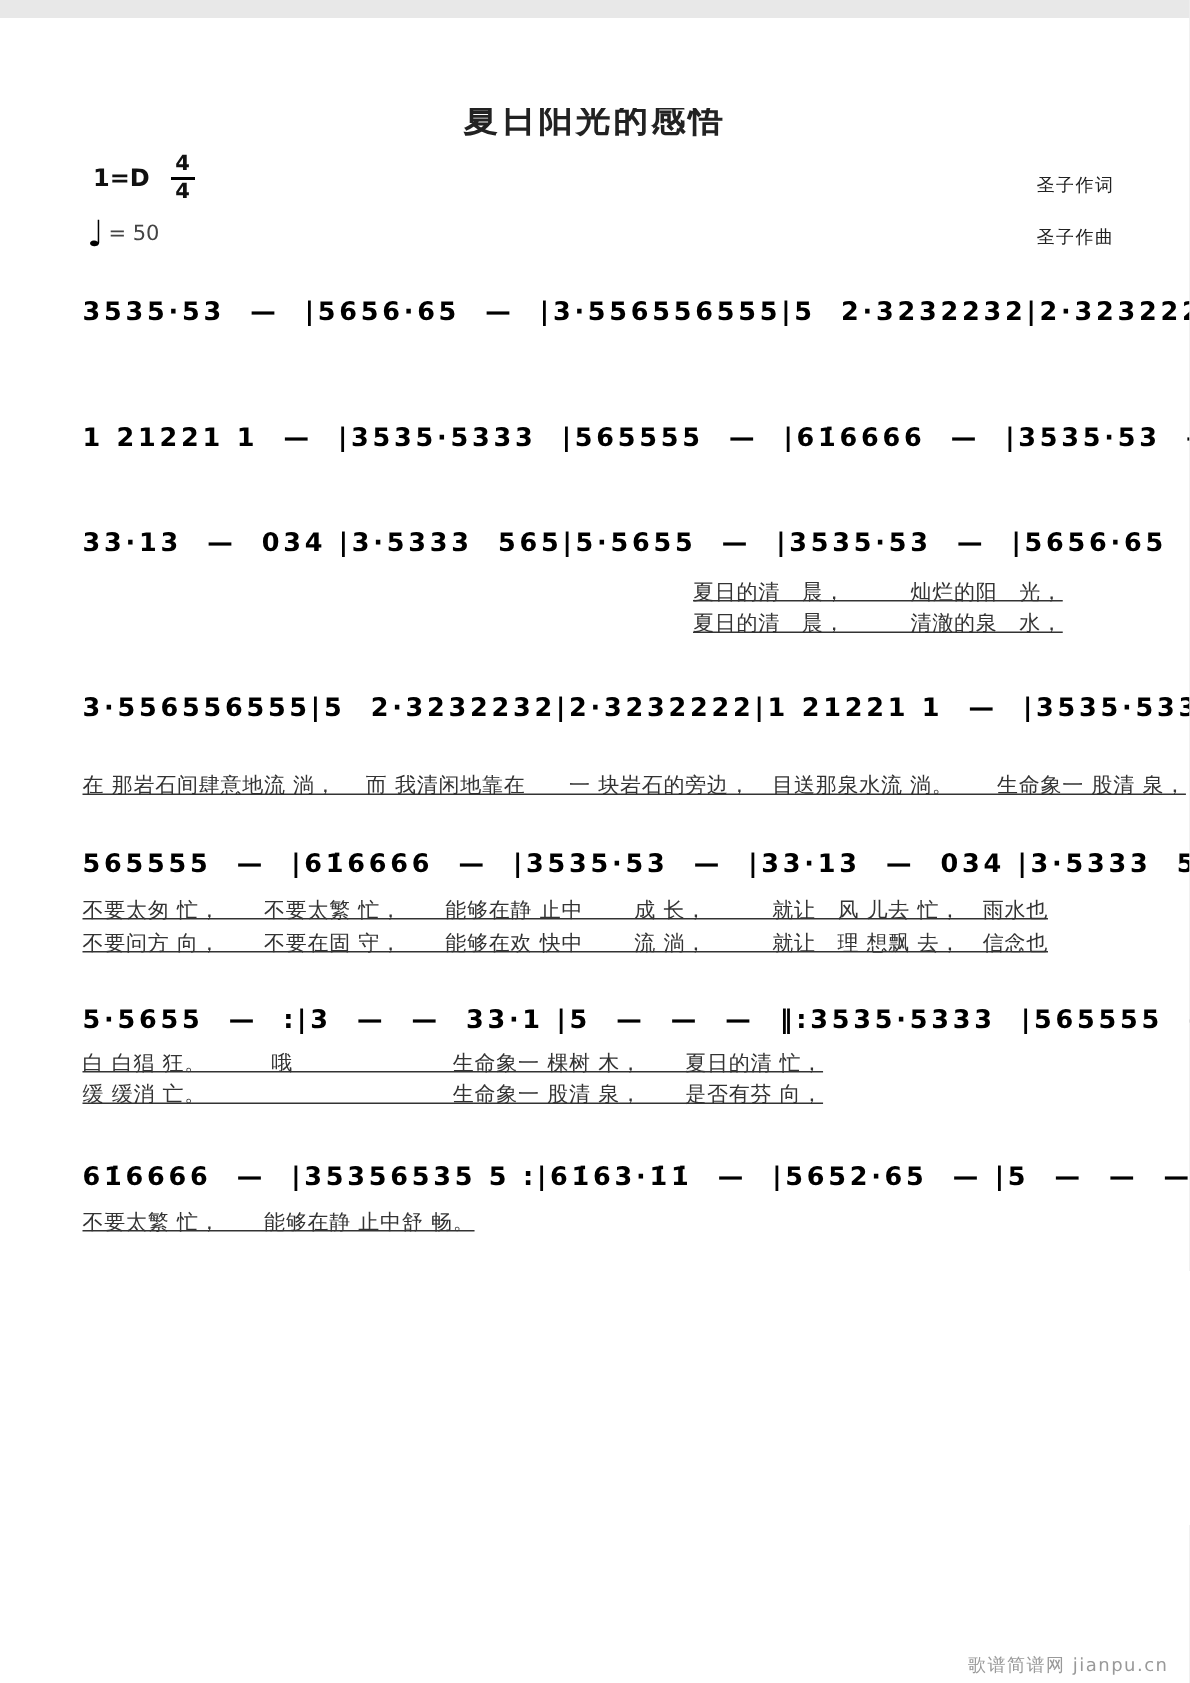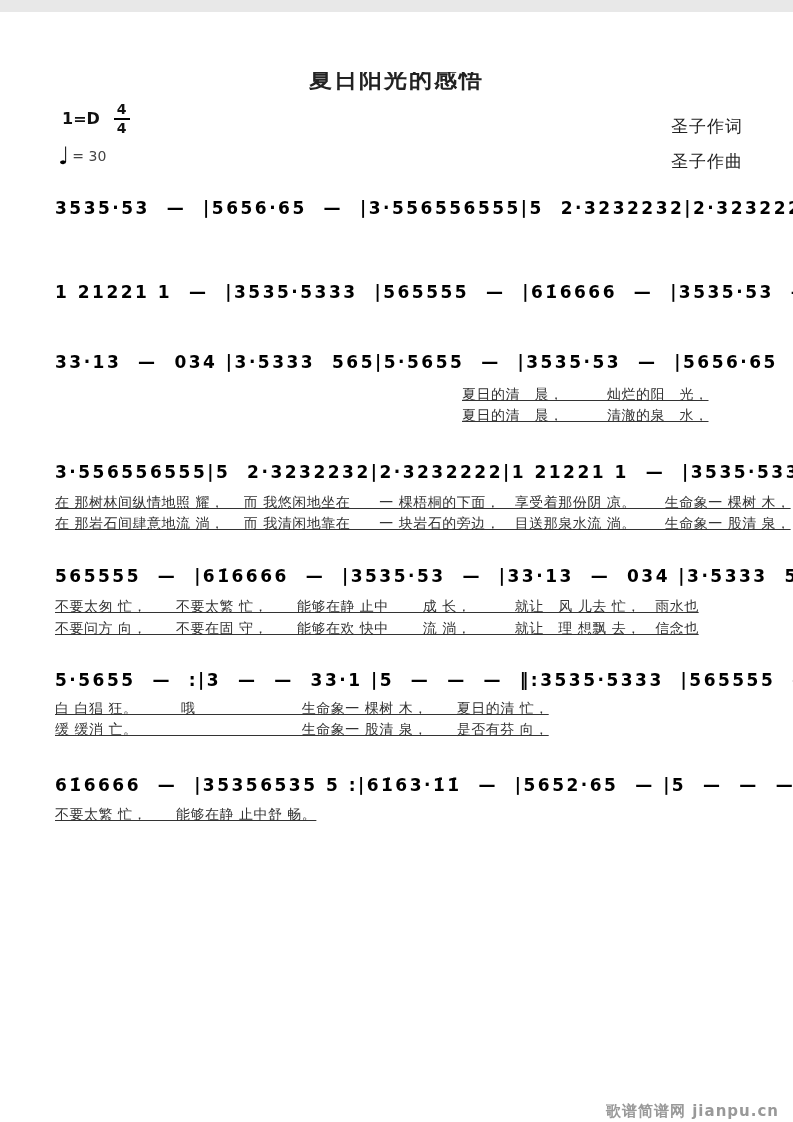--- a/index.html
+++ b/index.html
@@ -30,36 +30,36 @@
     display:inline-block;margin-left:14px;text-align:center;
     font-size:14px;font-weight:bold;line-height:1.05;color:#111;
   }
   .ts-top{display:block;border-bottom:2px solid #000;padding:0 3px 1px;}
   .ts-bottom{display:block;padding-top:1px;}
   .tempo{
     position:absolute;top:132px;left:58px;
     display:flex;align-items:center;font-size:14px;color:#444;
   }
   .tempo-note{font-size:24px;line-height:1;color:#000;margin-right:3px;}
-  .credit{position:absolute;right:50px;font-size:17px;color:#222;letter-spacing:1px;}
+  .credit{position:absolute;right:50px;font-size:12px;color:#222;letter-spacing:1px;}
   .credit.lyr{top:103px;}
   .credit.comp{top:138px;}
   .notes{
     position:absolute;left:55px;width:700px;
     font-size:17px;font-weight:bold;color:#000;
     letter-spacing:2.5px;white-space:pre;
   }
   .lyric{
     position:absolute;
     font-size:14px;color:#333;
     letter-spacing:0.5px;white-space:pre;text-decoration:underline;
   }
   .footer{
     position:absolute;top:1090px;right:14px;
-    font-size:15px;color:#999;letter-spacing:1px;font-weight:bold;
+    font-size:12px;color:#999;letter-spacing:1px;
   }
 </style>
 </head>
 <body>
 
 <div class="page">
 
   <div class="title-wrap">
     <span class="title">夏日阳光的感悟</span>
   </div>
@@ -67,36 +67,35 @@
   <div class="keyrow">
     <span>1=D</span>
     <span class="timesig">
       <span class="ts-top">4</span>
       <span class="ts-bottom">4</span>
     </span>
   </div>
 
   <div class="tempo">
     <span class="tempo-note">♩</span>
-    <span>= 30</span>
+    <span>= 50</span>
   </div>
 
   <div class="credit lyr">圣子作词</div>
   <div class="credit comp">圣子作曲</div>
 
   <div class="notes" style="top:186px">3535·53  —  |5656·65  —  |3·556556555|5  2·3232232|2·3232222   |</div>
 
   <div class="notes" style="top:270px">1 21221 1  —  |3535·5333  |565555  —  |61̇6666  —  |3535·53  — |</div>
 
   <div class="notes" style="top:340px">33·13  —  034 |3·5333  565|5·5655  —  |3535·53  —  |5656·65  — |</div>
   <div class="lyric" style="top:374px;left:462px">夏日的清　晨，　　　灿烂的阳　光，</div>
   <div class="lyric" style="top:395px;left:462px">夏日的清　晨，　　　清澈的泉　水，</div>
 
   <div class="notes" style="top:450px">3·556556555|5  2·3232232|2·3232222|1 21221 1  —  |3535·5333  |</div>
-  <div class="lyric" style="top:482px;left:55px">在 那树林间纵情地照 耀，　 而 我悠闲地坐在　　一 棵梧桐的下面，　享受着那份阴 凉。　　生命象一 棵树 木，</div>
   <div class="lyric" style="top:503px;left:55px">在 那岩石间肆意地流 淌，　 而 我清闲地靠在　　一 块岩石的旁边，　目送那泉水流 淌。　　生命象一 股清 泉，</div>
 
   <div class="notes" style="top:554px">565555  —  |61̇6666  —  |3535·53  —  |33·13  —  034 |3·5333  565|</div>
   <div class="lyric" style="top:586px;left:55px">不要太匆 忙，　　不要太繁 忙，　　能够在静 止中　　 成 长，　　　就让　风 儿去 忙，　雨水也</div>
   <div class="lyric" style="top:608px;left:55px">不要问方 向，　　不要在固 守，　　能够在欢 快中　　 流 淌，　　　就让　理 想飘 去，　信念也</div>
 
   <div class="notes" style="top:658px">5·5655  —  :|3  —  —  33·1 |5  —  —  —  ‖:3535·5333  |565555  —  |</div>
   <div class="lyric" style="top:688px;left:55px">白 白猖 狂。　　　哦　　　　　　　 生命象一 棵树 木，　　夏日的清 忙，</div>
   <div class="lyric" style="top:709px;left:55px">缓 缓消 亡。　　　　　　　　　　　 生命象一 股清 泉，　　是否有芬 向，</div>
 

